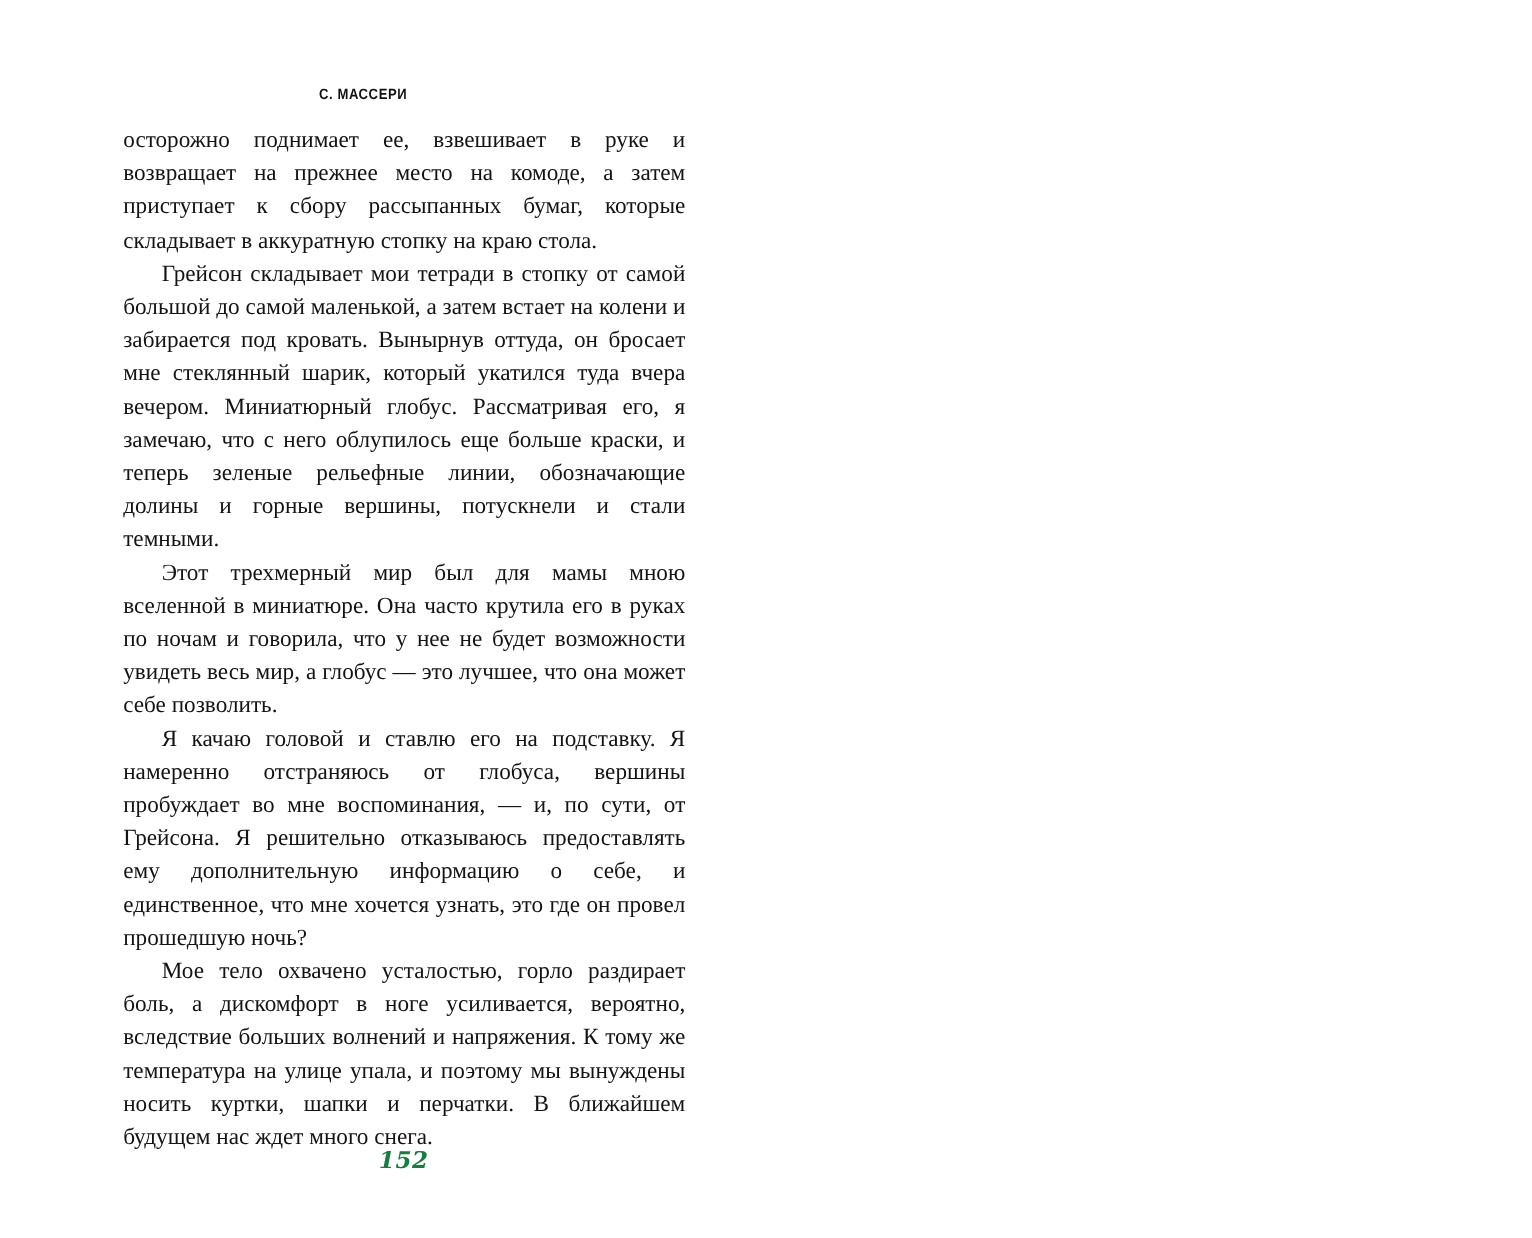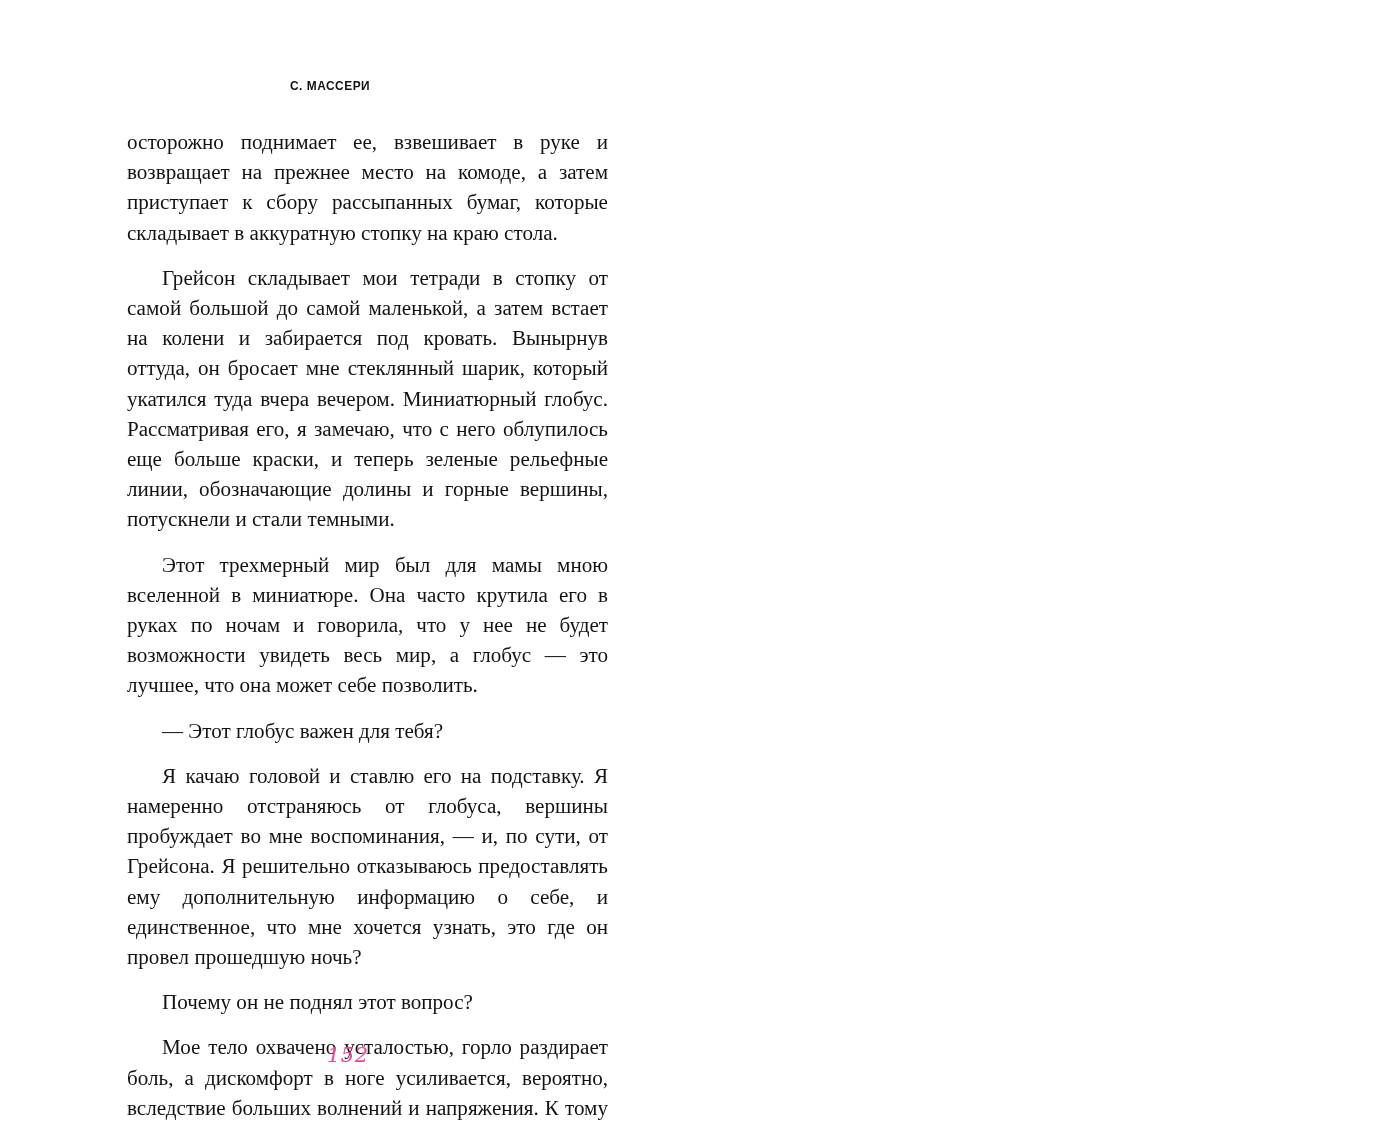--- a/index.html
+++ b/index.html
@@ -49,55 +49,53 @@
     font-size: 21.1px;
     line-height: 30.2px;
     text-align: justify;
     text-justify: inter-word;
     hyphens: manual;
     color: #131313;
   }
   .col-left  { left: 112px; width: 511px; }
 
   .text-col p {
-    margin: 15px;
+    margin: 0;
     text-indent: 35px;
   }
   .text-col p.noindent { text-indent: 0; }
 
   .folio {
     position: absolute;
     bottom: 58px;
     font-family: "DejaVu Serif", "Liberation Serif", serif;
     font-style: italic;
-    font-weight: normal;
+    font-weight: bold;
     font-size: 21px;
     letter-spacing: 0.5px;
-    color: #ec4899;
+    color: #15803d;
     width: 80px;
-    text-align: left;
+    text-align: center;
   }
   .folio-left  { left: 327px; }
 </style>
 </head>
 <body>
 
 <div class="spread">
 
   <div class="page page-left">
 
     <div class="running-head rh-left">С. МАССЕРИ</div>
 
     <div class="text-col col-left">
       <p class="noindent">осторожно поднимает ее, взвешивает в руке и возвращает на прежнее место на комоде, а затем приступает к сбору рассыпанных бумаг, которые складывает в аккуратную стопку на краю стола.</p>
       <p>Грейсон складывает мои тетради в стопку от самой большой до самой маленькой, а затем встает на колени и забирается под кровать. Вынырнув оттуда, он бросает мне стеклянный шарик, который укатился туда вчера вечером. Миниатюрный глобус. Рассматривая его, я замечаю, что с него облупилось еще больше краски, и теперь зеленые рельефные линии, обозначающие долины и горные вершины, потускнели и стали темными.</p>
       <p>Этот трехмерный мир был для мамы мною вселенной в миниатюре. Она часто крутила его в руках по ночам и говорила, что у нее не будет возможности увидеть весь мир, а глобус — это лучшее, что она может себе позволить.</p>
-      <p>— Этот глобус важен для тебя?</p>
       <p>Я качаю головой и ставлю его на подставку. Я намеренно отстраняюсь от глобуса, вершины пробуждает во мне воспоминания, — и, по сути, от Грейсона. Я решительно отказываюсь предоставлять ему дополнительную информацию о себе, и единственное, что мне хочется узнать, это где он провел прошедшую ночь?</p>
-      <p>Почему он не поднял этот вопрос?</p>
       <p>Мое тело охвачено усталостью, горло раздирает боль, а дискомфорт в ноге усиливается, вероятно, вследствие больших волнений и напряжения. К тому же температура на улице упала, и поэтому мы вынуждены носить куртки, шапки и перчатки. В ближайшем будущем нас ждет много снега.</p>
     </div>
 
     <div class="folio folio-left">152</div>
   </div>
 
   <div class="page page-right">
 
     
 

